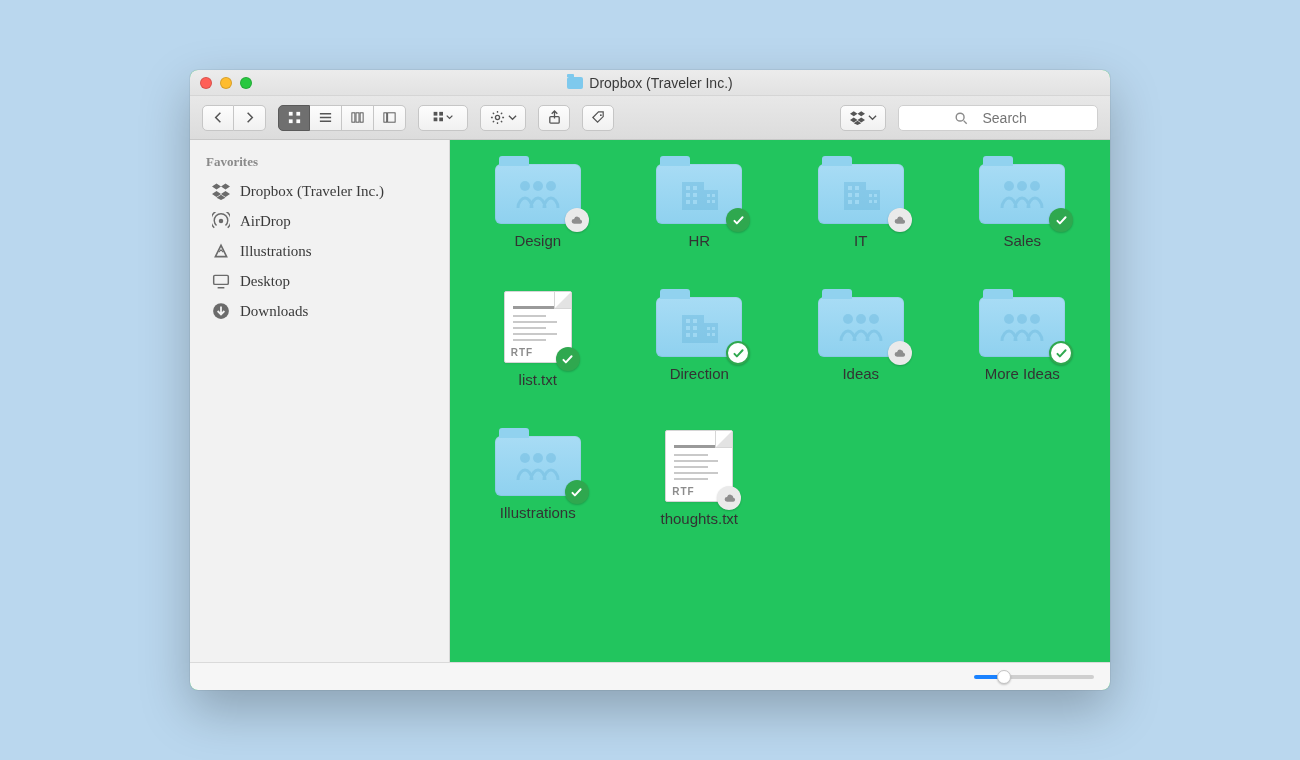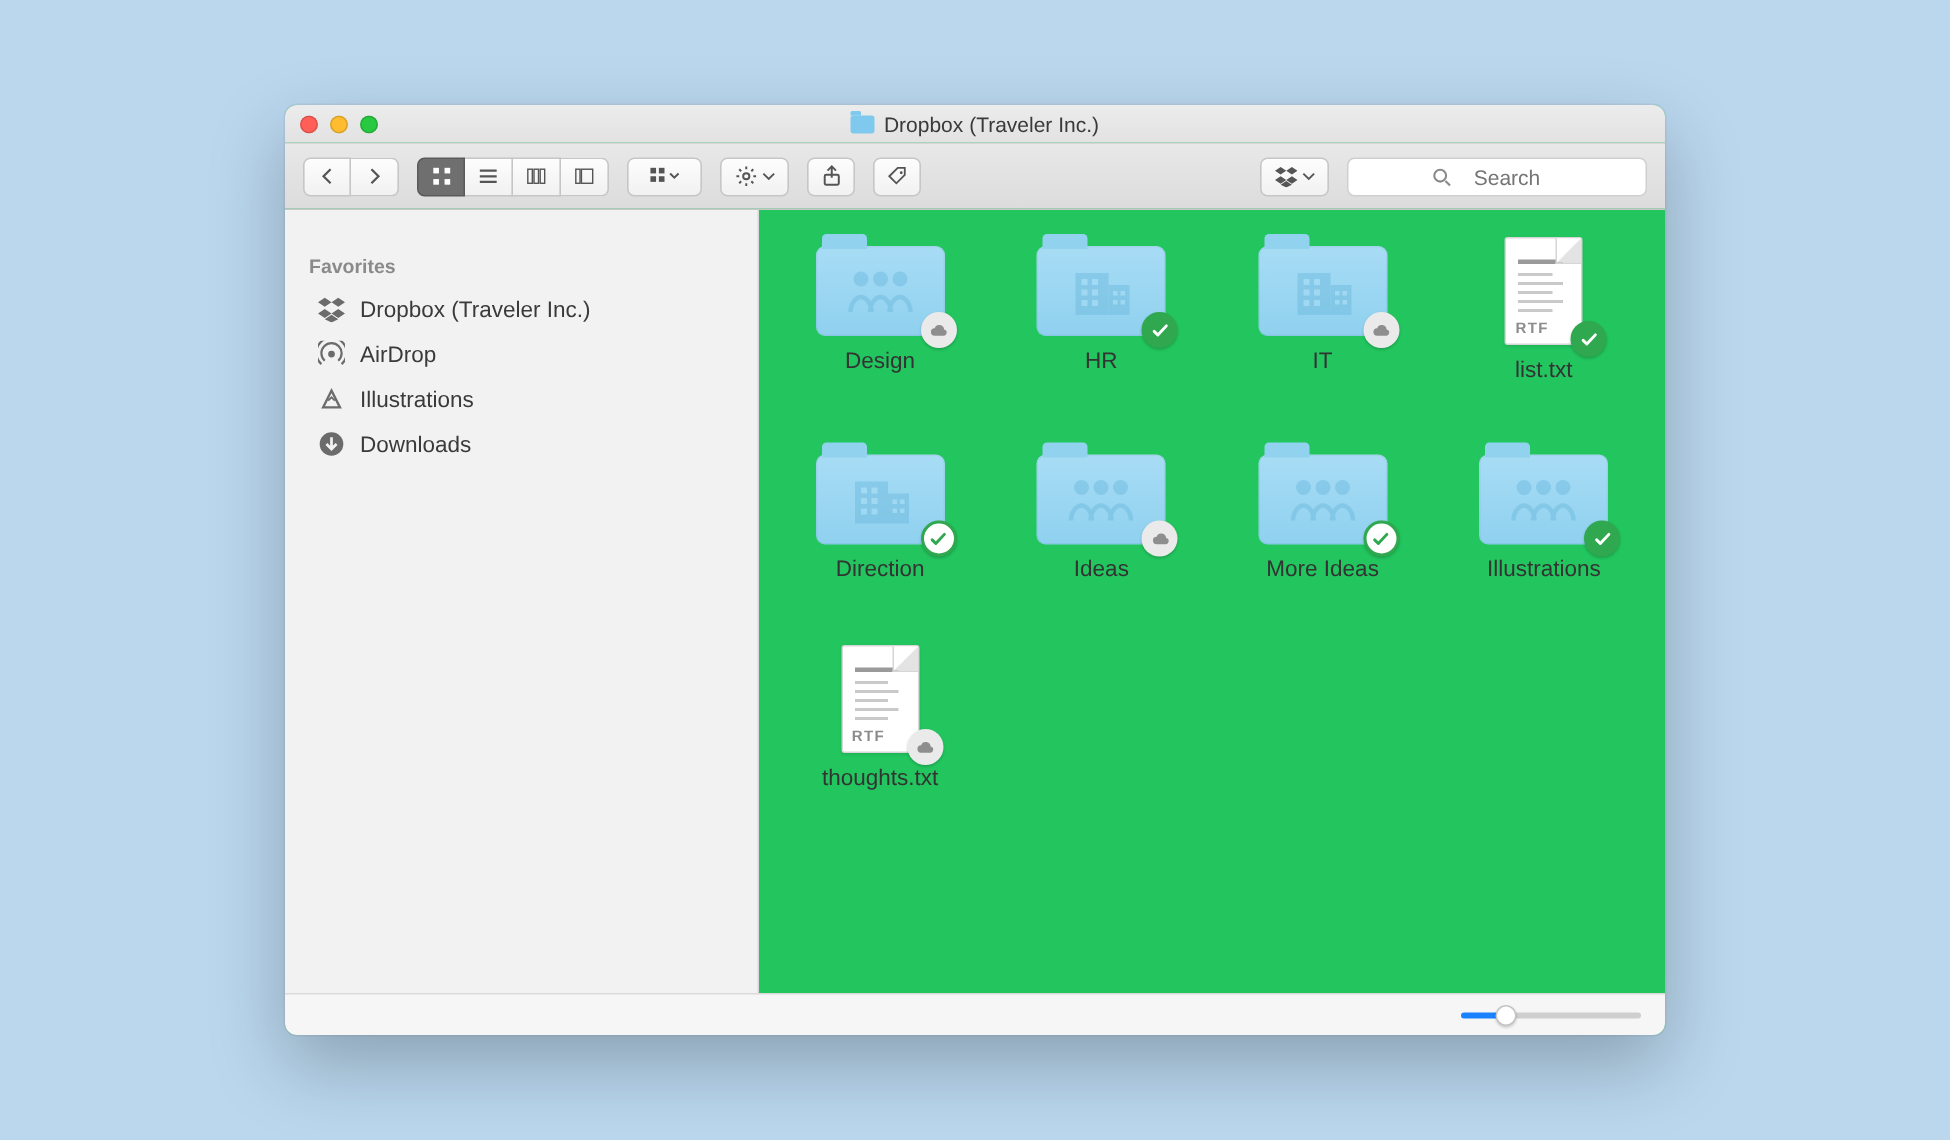--- a/index.html
+++ b/index.html
@@ -58,41 +58,41 @@
   .tbtn.active{background:#6f6f6f;color:#fff;border-color:#5a5a5a;}
   .tbtn svg{width:15px;height:15px;}
   .search-field{
     flex:0 0 200px; margin-left:auto; height:26px;
     background:#fff; border:1px solid #cfcfcf; border-radius:5px;
     display:flex; align-items:center; justify-content:center; gap:15px; color:#8a8a8a; font-size:14px;
   }
   .search-field input{border:none;outline:none;width:60px;font-size:14px;color:#333;background:transparent;}
   .body{flex:1;display:flex;min-height:0;}
   .sidebar{
-    width:316px; background:#f2f2f2; border-right:1px solid #d8d8d8;
-    padding:26px 0; font-size:15px;
+    width:260px; background:#f2f2f2; border-right:1px solid #d8d8d8;
+    padding:10px 0; font-size:15px;font-family:Liberation Serif, serif;
   }
   .sidebar .heading{color:#8a8a8a;font-size:13px;font-weight:600;padding:4px 16px 6px;}
   .sidebar .item{display:flex;align-items:center;gap:10px;padding:6px 16px 6px 22px;color:#3a3a3a;cursor:default;}
   .sidebar .item svg,.sidebar .item .si{width:18px;height:18px;color:#6b6b6b;flex:none;}
   .content{flex:1;overflow:auto;padding:18px 12px 0;}
   .grid{display:grid;grid-template-columns:repeat(4,1fr);row-gap:42px;column-gap:10px;}
   .file{display:flex;flex-direction:column;align-items:center;gap:8px;}
   .file .label{font-size:15px;color:#333;text-align:center;}
   .thumb{position:relative;width:86px;height:66px;}
   .folder{
     width:86px;height:60px;border-radius:6px;position:relative;margin-top:6px;
     background:linear-gradient(#a8dcf5,#8fd1ef);
     box-shadow:inset 0 0 0 1px rgba(0,0,0,0.04);
   }
   .folder::before{content:"";position:absolute;top:-8px;left:4px;width:30px;height:10px;border-radius:3px 3px 0 0;background:#91d2ef;}
   .folder .silh{position:absolute;inset:0;display:flex;align-items:center;justify-content:center;opacity:0.45;}
   .folder .silh svg{width:54px;height:40px;color:#6bb8dd;}
   .doc{
-    width:52px;height:72px;background:#fff;border:1px solid #d6d6d6;border-radius:2px;position:relative;margin:0 auto;
+    width:68px;height:72px;background:#fff;border:1px solid #d6d6d6;border-radius:2px;position:relative;margin:0 auto;
     box-shadow:0 1px 2px rgba(0,0,0,0.08);
   }
   .doc::after{content:"";position:absolute;top:0;right:0;width:16px;height:16px;background:linear-gradient(135deg,#fff 48%,#e3e3e3 52%);border-left:1px solid #d6d6d6;border-bottom:1px solid #d6d6d6;}
   .doc .lines{position:absolute;top:14px;left:8px;right:10px;}
   .doc .lines span{display:block;height:2px;background:#c9c9c9;margin-bottom:4px;}
   .doc .lines span:nth-child(1){width:30%;height:3px;background:#9a9a9a;margin-bottom:6px;}
   .doc .lines span:nth-child(odd){width:92%;}
   .doc .lines span:nth-child(even){width:70%;}
   .doc .ext{position:absolute;left:6px;bottom:4px;font-size:10px;letter-spacing:1px;color:#8c8c8c;font-weight:600;}
   .img{
@@ -328,20 +328,26 @@
             <span>AirDrop</span>
           </div>
           <div class="item">
             <svg class="si">
               <use href="#i-apps"></use>
             </svg>
             <span>Illustrations</span>
           </div>
           <div class="item">
             <svg class="si">
+              <use href="#i-desktop"></use>
+            </svg>
+            <span>Desktop</span>
+          </div>
+          <div class="item">
+            <svg class="si">
               <use href="#i-download"></use>
             </svg>
             <span>Downloads</span>
           </div>
         </div>
     </div>
     <div class="content">
       <div class="grid" id="file-grid">
           <div class="file">
             <div class="thumb">
@@ -386,20 +392,37 @@
                   </svg>
                 </div>
               </div>
               <div class="badge cloud">
                 <svg>
                   <use href="#i-cloud"></use>
                 </svg>
               </div>
             </div>
             <div class="label">IT</div>
+          </div>
+          <div class="file">
+            <div class="thumb">
+              <div class="folder">
+                <div class="silh">
+                  <svg>
+                    <use href="#i-people"></use>
+                  </svg>
+                </div>
+              </div>
+              <div class="badge syncg">
+                <svg>
+                  <use href="#i-check"></use>
+                </svg>
+              </div>
+            </div>
+            <div class="label">Sales</div>
           </div>
           <div class="file">
             <div class="thumb" style="width:68px;height:72px;margin:0 auto">
               <div class="doc">
                 <div class="lines">
                   <span></span>
                   <span></span>
                   <span></span>
                   <span></span>
                   <span></span>

